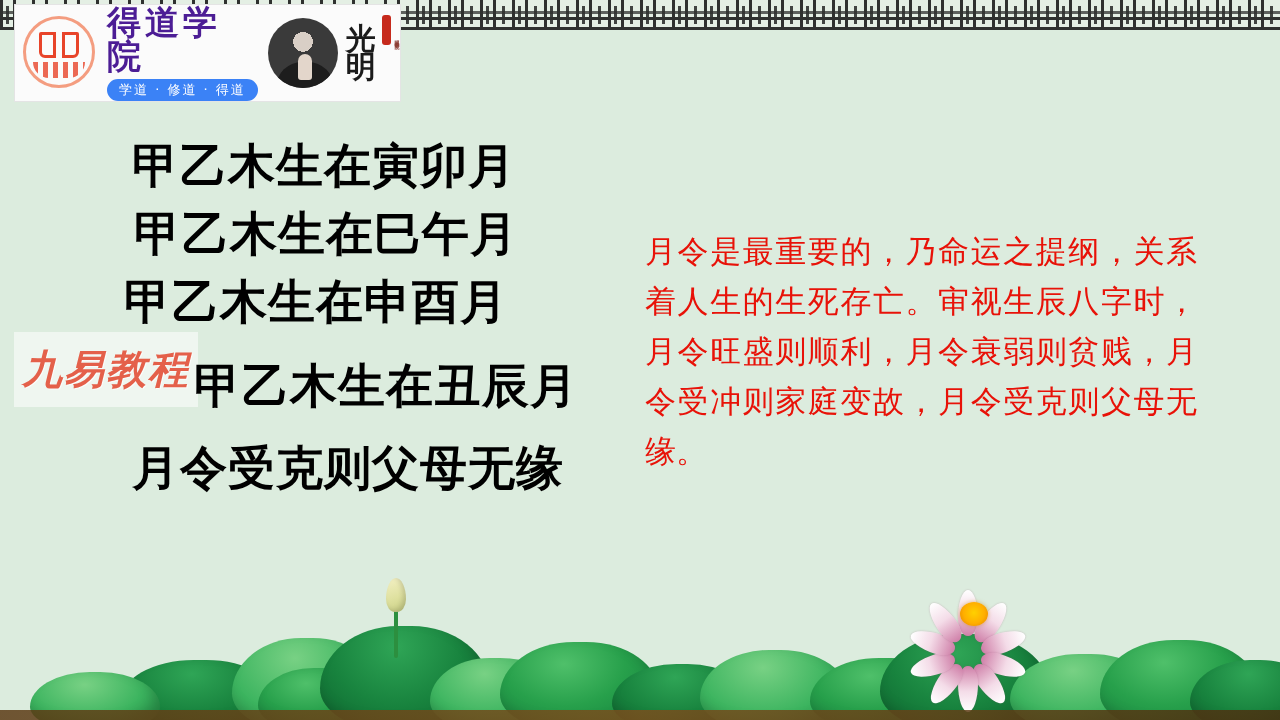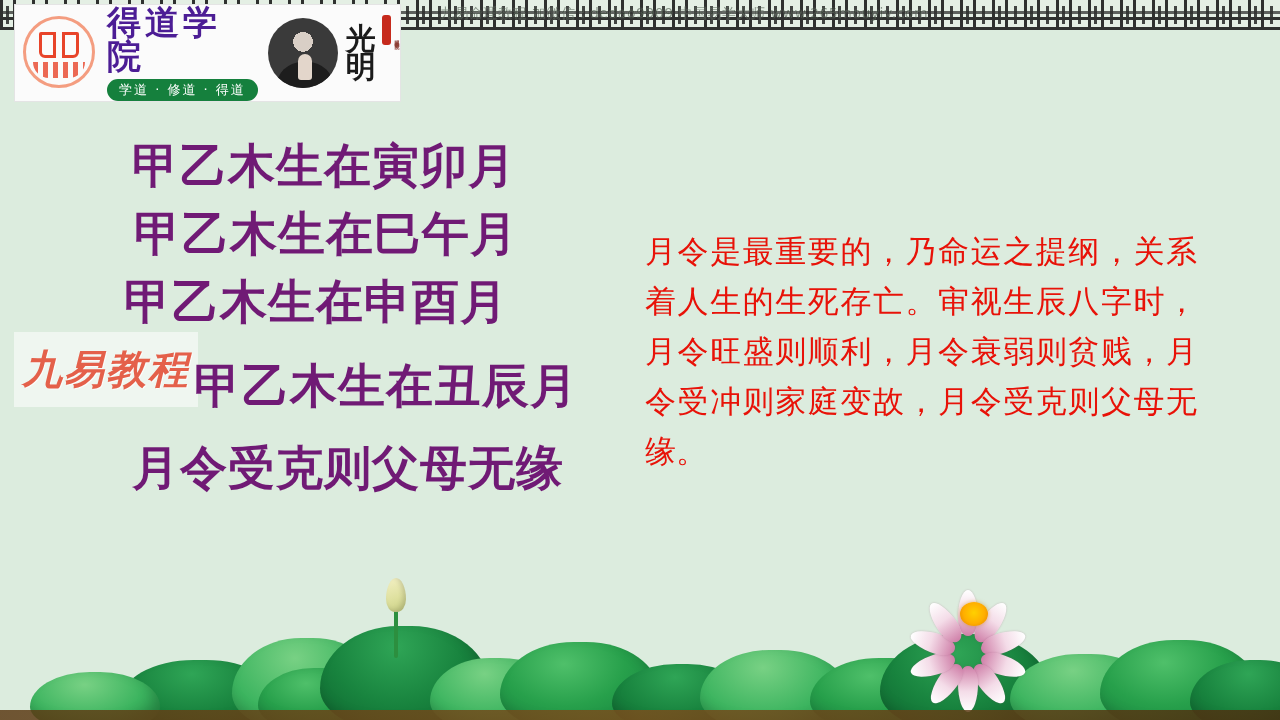--- a/index.html
+++ b/index.html
@@ -136,21 +136,21 @@
     font-weight: bold;
     color: #4c1d95;
     letter-spacing: 4px;
     margin-left: 6px;
     line-height: 1;
     font-family: "DejaVu Serif", "Liberation Serif", serif;
   }
   .logo-slogan {
     margin-left: 6px;
     margin-top: 6px;
-    background: #15803d;
+    background: #3b82f6;
     color: #ffffff;
     border-radius: 11px;
     font-size: 13px;
     letter-spacing: 2px;
     padding: 2px 12px;
     white-space: nowrap;
   }
   .logo-left-col {
     display: flex;
     flex-direction: column;
@@ -230,21 +230,21 @@
   }
 
   
   .verse-column {
     position: absolute;
     left: 110px;
     top: 132px;
     width: 530px;
   }
   .verse-line {
-    color: #701a75;
+    color: #000000;
     font-weight: bold;
     font-size: 47px;
     line-height: 68px;
     letter-spacing: 1px;
     white-space: nowrap;
     font-family: "DejaVu Sans", "Liberation Sans", sans-serif;
   }
   .verse-line.i0 { margin-left: 22px; }
   .verse-line.i1 { margin-left: 24px; }
   .verse-line.i2 { margin-left: 14px; }
@@ -365,21 +365,20 @@
 </style>
 </head>
 <body>
 
 <div class="slide">
 
   <div class="top-border">
     <div class="top-border-inner"></div>
     <div class="top-border-strip"></div>
   </div>
-  <div class="promo-text">九易命理教程 加微信：dedao9909 中国易学大师 www.265mouyiv.com</div>
 
   <div class="logo-banner">
 
     <div class="logo-mark">
       <div class="ring"></div>
       <div class="book">
         <div class="pg l"></div>
         <div class="pg r"></div>
       </div>
       <div class="waves"></div>

